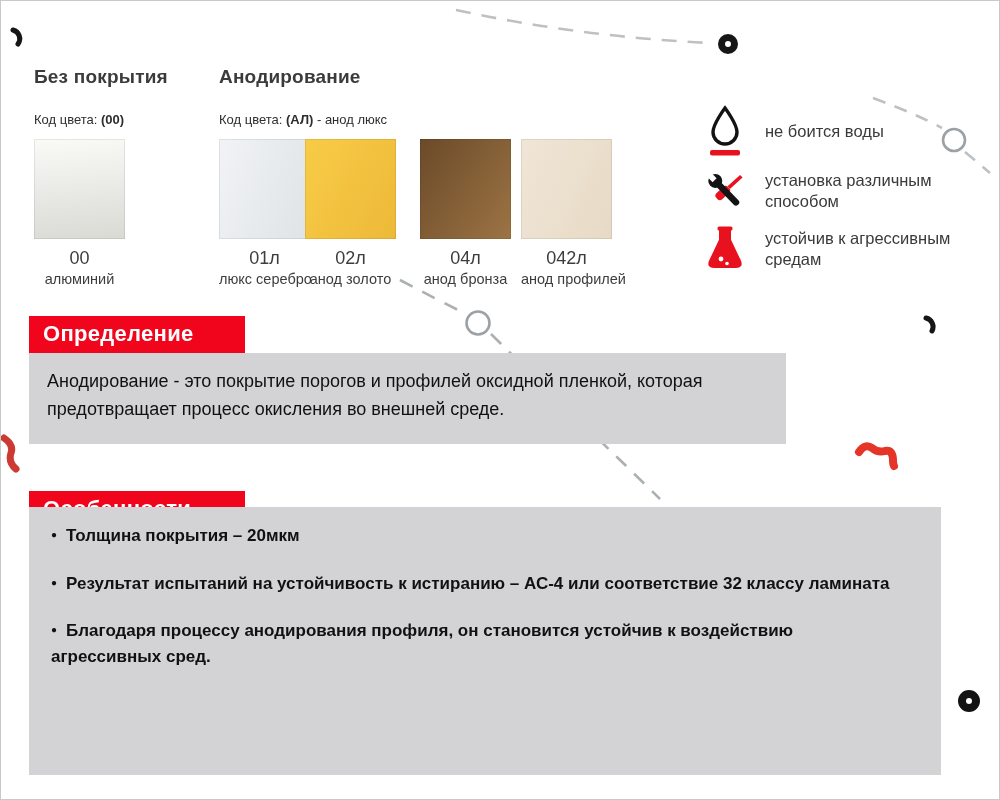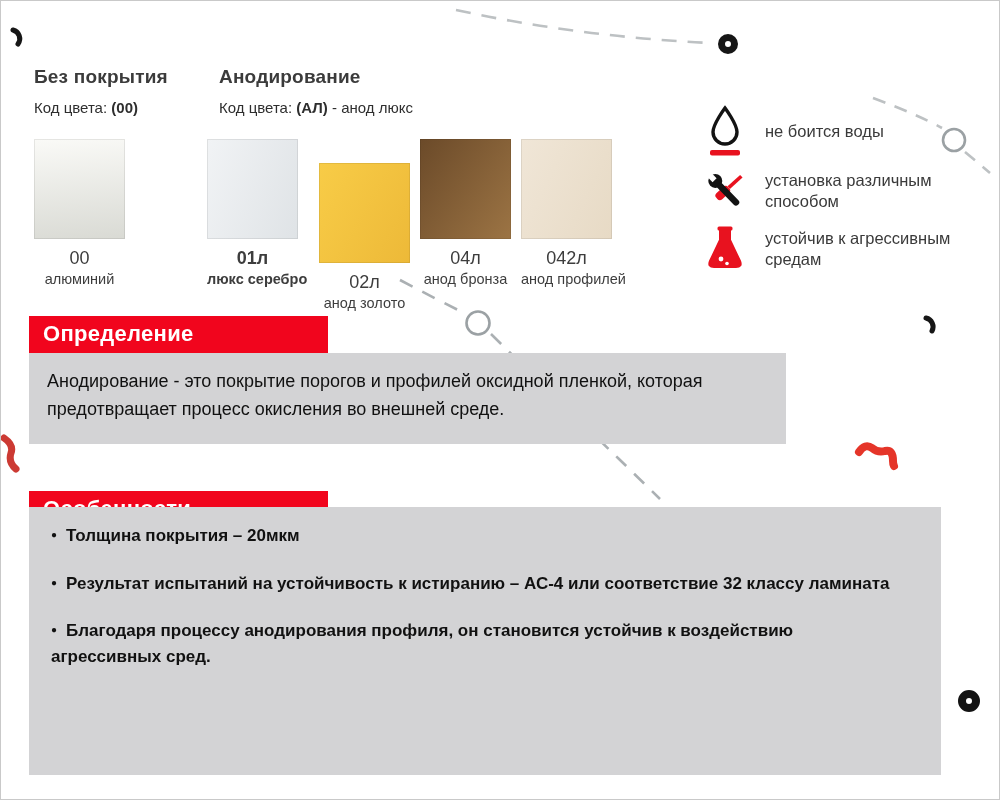--- a/index.html
+++ b/index.html
@@ -9,38 +9,38 @@
     font-family:"Liberation Sans",sans-serif;color:#1a1a1a;
   }
   .decor{position:absolute;left:0;top:0;z-index:0;pointer-events:none;}
   .content{position:absolute;left:0;top:0;width:100%;height:100%;z-index:1;}
 
   
   .head-col{position:absolute;top:66px;}
   .head-nocoat{left:33px;}
   .head-anod{left:218px;}
   .head-title{font-size:19px;font-weight:700;color:#3b3b3b;letter-spacing:.2px;line-height:1.1;}
-  .head-sub{font-size:15px;color:#2e2e2e;margin-top:11px;}
+  .head-sub{font-size:13px;color:#2e2e2e;margin-top:24px;}
   .head-sub b{font-weight:700;}
 
   
   .swatch-col{position:absolute;top:138px;width:91px;text-align:center;}
-  .sw-0{left:33px;} .sw-1{left:206px;font-weight:bold;} .sw-2{left:318px;margin-top:24px;} .sw-3{left:419px;} .sw-4{left:520px;}
+  .sw-0{left:33px;} .sw-1{left:218px;} .sw-2{left:304px;} .sw-3{left:419px;} .sw-4{left:520px;}
   .swatch{width:91px;height:100px;box-shadow:inset 0 0 0 1px rgba(0,0,0,.08);}
   .sw-code{margin-top:9px;font-size:18px;color:#3d3d3d;}
   .sw-name{margin-top:2px;font-size:14.5px;color:#3d3d3d;white-space:nowrap;}
 
   
   .benefits{position:absolute;left:698px;top:104px;width:280px;}
   .benefit{display:flex;align-items:center;gap:14px;margin-bottom:11px;}
   .benefit .ic{width:52px;flex:0 0 52px;display:flex;justify-content:center;}
   .benefit .txt{font-size:16.5px;color:#3a3a3a;line-height:1.25;width:215px;}
 
   
-  .sec-bar{position:absolute;left:28px;width:299px;height:37px;background:#F1051D;}
+  .sec-bar{position:absolute;left:28px;width:216px;height:37px;background:#F1051D;}
   .sec-bar span{display:block;padding-left:14px;line-height:36px;color:#fff;
     font-size:22px;font-weight:700;letter-spacing:.3px;}
   .bar-def{top:315px;}
   .box-def{position:absolute;left:28px;top:352px;width:757px;height:91px;background:#D3D3D5;box-sizing:border-box;padding:15px 18px;}
   .box-def p{margin:0;max-width:700px;font-size:18px;font-weight:400;color:#111;line-height:1.55;}
   .bar-feat{top:490px;}
   .box-feat{position:absolute;left:28px;top:506px;width:912px;height:268px;background:#D3D3D5;box-sizing:border-box;padding:16px 22px;}
   .bullet{margin:0 16px 22px 0;max-width:865px;font-size:17px;font-weight:700;color:#111;line-height:1.5;}
   .bullet::before{content:"●";font-size:10px;vertical-align:3px;margin-right:9px;}
 </style>

